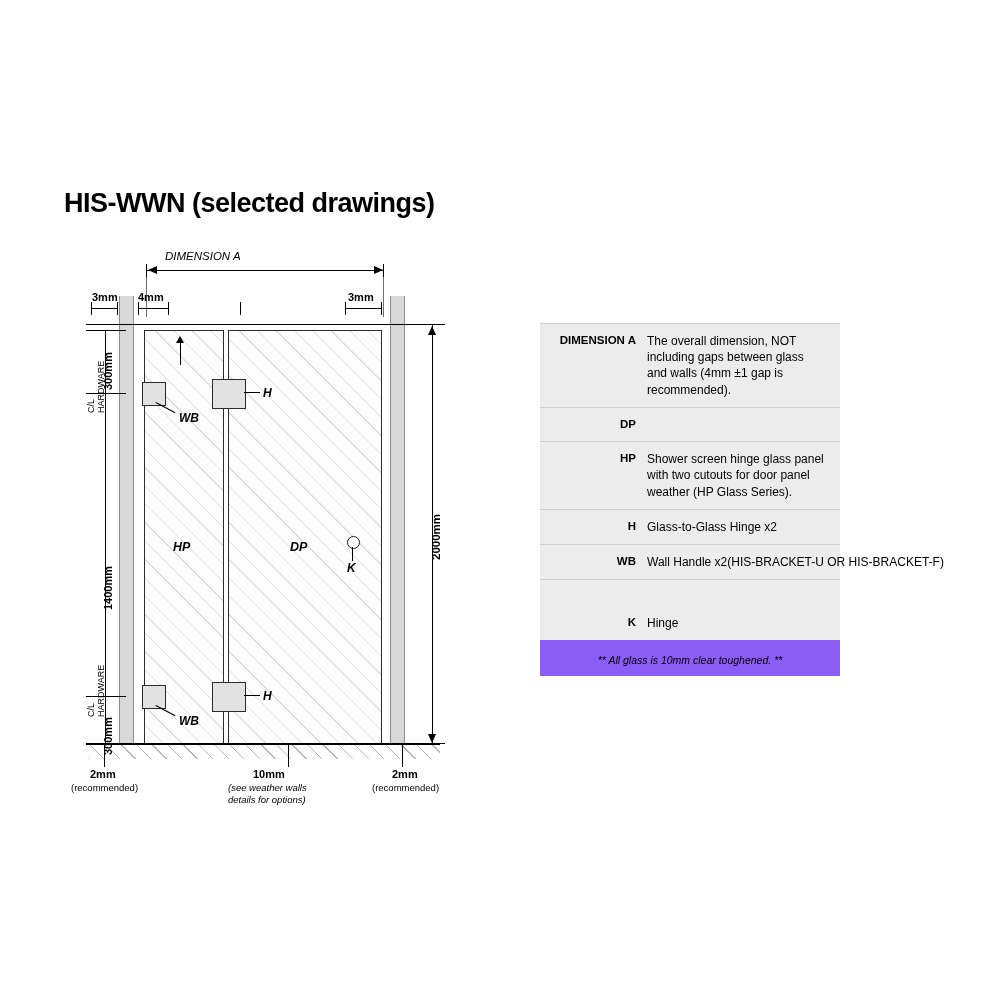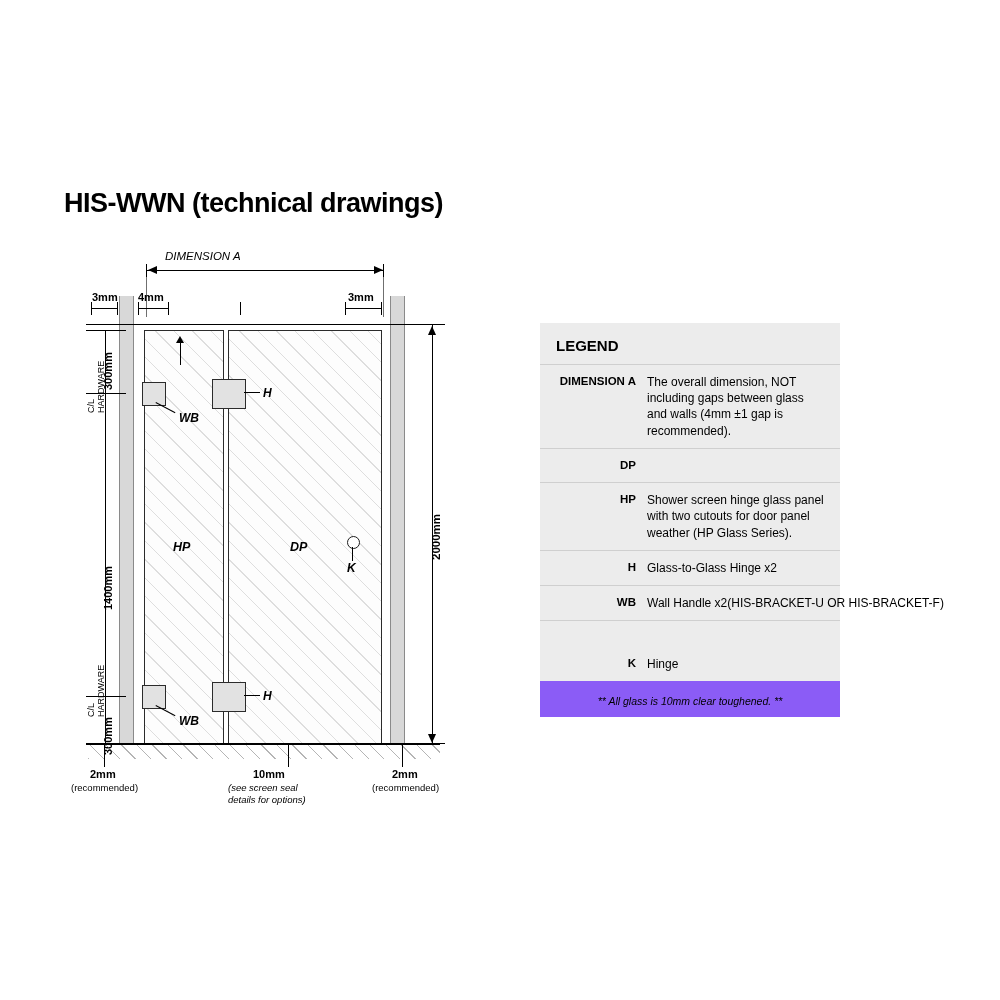--- a/index.html
+++ b/index.html
@@ -170,21 +170,21 @@
     background: #8b5cf6;
   }
   #legend-spacer {
     height: 26px;
     border-top: 1px solid #cfcfcf;
   }
 </style>
 </head>
 <body>
 
-<div id="page-title">HIS-WWN (technical drawings)</div>
+<div id="page-title">HIS-WWN (selected drawings)</div>
 
 <div id="drawing">
 
   <div class="lbl lbl-it" style="left:105px; top:0px; font-size:11.5px;">DIMENSION A</div>
   <div class="hline" style="left:86px; top:20px; width:238px;"></div>
   <div class="vline" style="left:86px; top:14px; height:13px;"></div>
   <div class="vline" style="left:323px; top:14px; height:13px;"></div>
 
   <div style="position:absolute;left:88px;top:16px;width:0;height:0;border-top:4px solid transparent;border-bottom:4px solid transparent;border-right:9px solid #000;"></div>
   <div style="position:absolute;left:314px;top:16px;width:0;height:0;border-top:4px solid transparent;border-bottom:4px solid transparent;border-left:9px solid #000;"></div>
@@ -267,30 +267,29 @@
   <div id="floor-hatch" style="left:28px; top:495px; width:352px; height:14px;"></div>
 
   <div class="vline" style="left:44px; top:495px; height:22px;"></div>
   <div class="vline" style="left:228px; top:495px; height:22px;"></div>
   <div class="vline" style="left:342px; top:495px; height:22px;"></div>
 
   <div class="lbl bold" style="left:30px; top:518px;">2mm</div>
   <div class="lbl" style="left:11px; top:532px; font-size:9.5px;">(recommended)</div>
 
   <div class="lbl bold" style="left:193px; top:518px;">10mm</div>
-  <div class="lbl lbl-it" style="left:168px; top:532px; font-size:9.5px; line-height:1.25; white-space:pre-line;">(see screen seal
+  <div class="lbl lbl-it" style="left:168px; top:532px; font-size:9.5px; line-height:1.25; white-space:pre-line;">(see weather walls
 details for options)</div>
 
   <div class="lbl bold" style="left:332px; top:518px;">2mm</div>
   <div class="lbl" style="left:312px; top:532px; font-size:9.5px;">(recommended)</div>
 
 </div>
 
 <div id="legend">
-  <div id="legend-title">LEGEND</div>
 
   <div class="legend-row">
     <div class="legend-key">DIMENSION A</div>
     <div class="legend-val">The overall dimension, NOT
 including gaps between glass
 and walls (4mm ±1 gap is
 recommended).</div>
   </div>
 
   <div class="legend-row">

